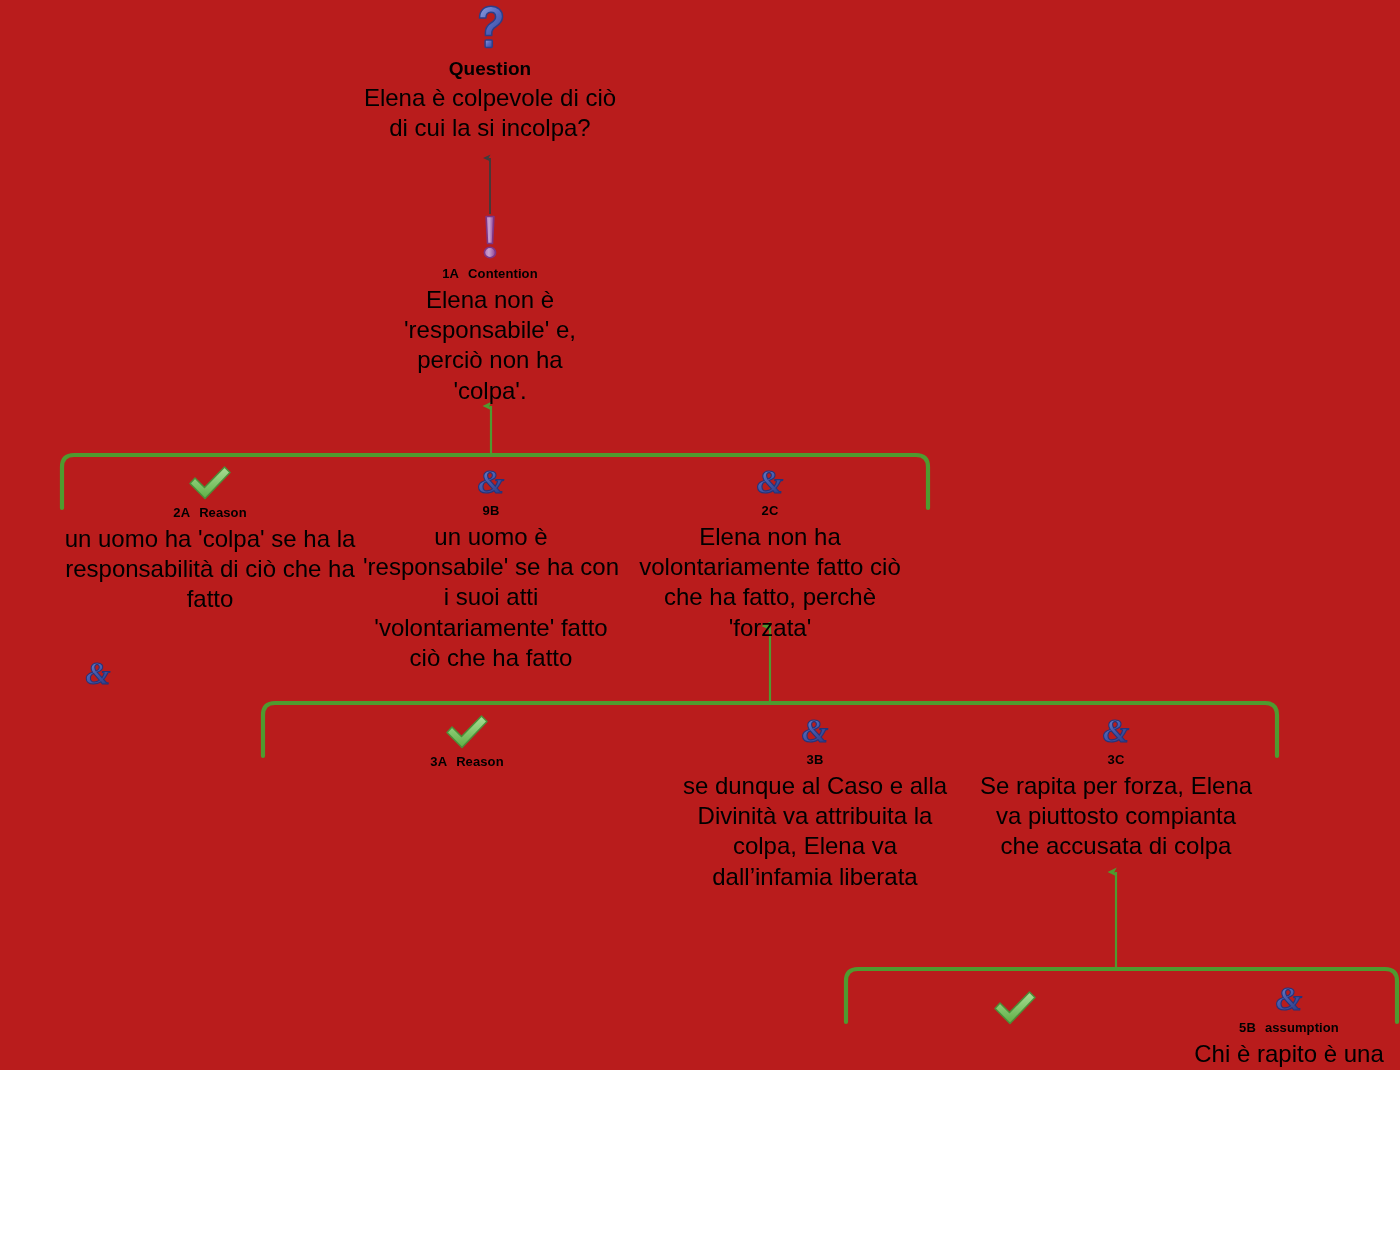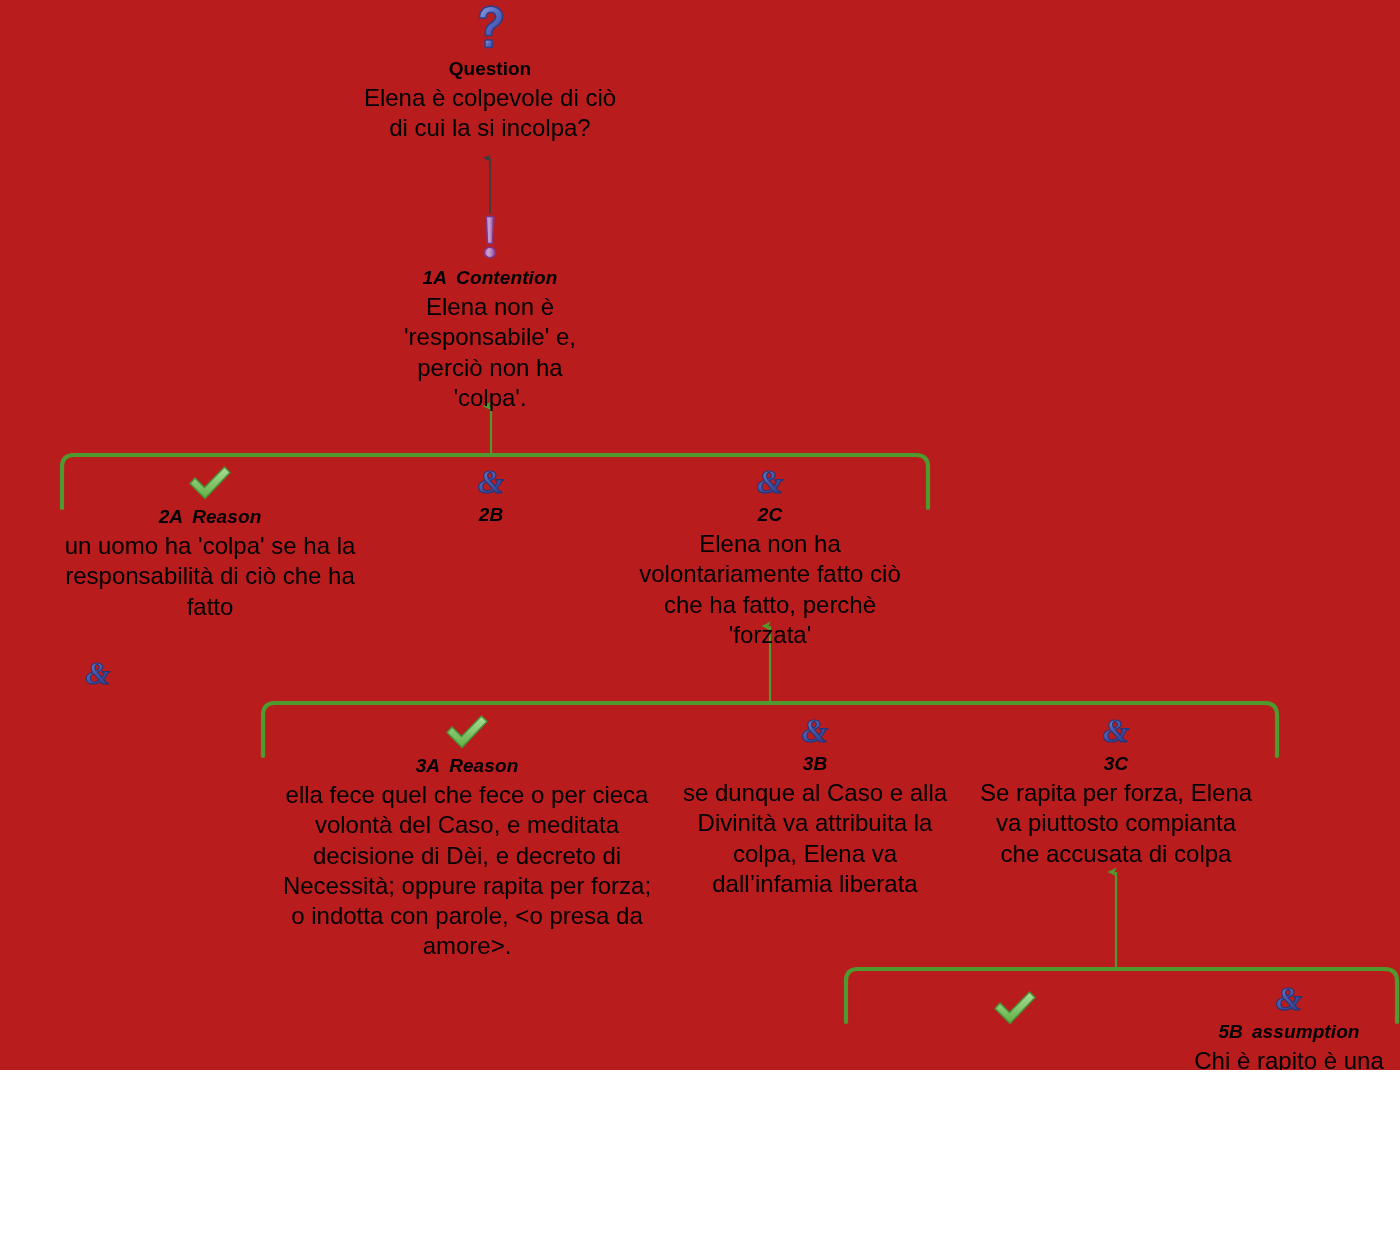--- a/index.html
+++ b/index.html
@@ -33,27 +33,26 @@
     position: absolute;
     box-sizing: border-box;
     text-align: center;
   }
   .node-icon {
     display: block;
     margin: 0 auto 2px auto;
     line-height: 0;
   }
   .node-title {
-    font-size: 19px;
+    font-size: 13px;
     font-weight: bold;
     letter-spacing: 0.1px;
     line-height: 1.22;
     white-space: nowrap;
     margin: 0 auto;
-    font-style: italic;
   }
   .node-title .num {
     margin-right: 9px;
   }
   .node-body {
     font-size: 24px;
     font-weight: normal;
     line-height: 1.26;
     margin-top: 3px;
   }
@@ -172,22 +171,23 @@
           <linearGradient id="ag" x1="0" y1="0" x2="0.6" y2="1">
             <stop offset="0%" stop-color="#8c9bd6"></stop>
             <stop offset="50%" stop-color="#4a5eb0"></stop>
             <stop offset="100%" stop-color="#2c3b83"></stop>
           </linearGradient>
         </defs>
         <text x="17" y="30" text-anchor="middle" font-family="'Liberation Serif', serif" font-size="34" font-weight="bold" font-style="italic" fill="url(#ag)" stroke="#25337a" stroke-width="1.1">&amp;</text>
       </svg>
     </span>
     <div class="node-title">
-      <span>2B</span>
-    </div>
+      <span>9B</span>
+    </div>
+    <div class="node-body">un uomo è 'responsabile' se ha con i suoi atti 'volontariamente' fatto ciò che ha fatto</div>
   </div>
 
   <div class="node" style="left:634px; top:463px; width:272px;">
     <span class="node-icon">
       <svg width="34" height="38" viewBox="0 0 34 38" aria-hidden="true">
         <text x="17" y="30" text-anchor="middle" font-family="'Liberation Serif', serif" font-size="34" font-weight="bold" font-style="italic" fill="url(#ag)" stroke="#25337a" stroke-width="1.1">&amp;</text>
       </svg>
     </span>
     <div class="node-title">
       <span>2C</span>
@@ -203,21 +203,20 @@
 
   <div class="node" style="left:276px; top:712px; width:382px;">
     <span class="node-icon">
       <svg width="48" height="40" viewBox="0 0 48 40" aria-hidden="true">
         <path d="M4,20.5 L9,15 L18.5,24.5 L38.5,4 L44,9.5 L19,35.5 Z" fill="url(#cg)" stroke="#4c8f38" stroke-width="1.5" stroke-linejoin="round"></path>
       </svg>
     </span>
     <div class="node-title">
       <span class="num">3A</span><span>Reason</span>
     </div>
-    <div class="node-body">ella fece quel che fece o per cieca volontà del Caso, e meditata decisione di Dèi, e decreto di Necessità; oppure rapita per forza; o indotta con parole, &lt;o presa da amore&gt;.</div>
   </div>
 
   <div class="node" style="left:672px; top:712px; width:286px;">
     <span class="node-icon">
       <svg width="34" height="38" viewBox="0 0 34 38" aria-hidden="true">
         <text x="17" y="30" text-anchor="middle" font-family="'Liberation Serif', serif" font-size="34" font-weight="bold" font-style="italic" fill="url(#ag)" stroke="#25337a" stroke-width="1.1">&amp;</text>
       </svg>
     </span>
     <div class="node-title">
       <span>3B</span>

